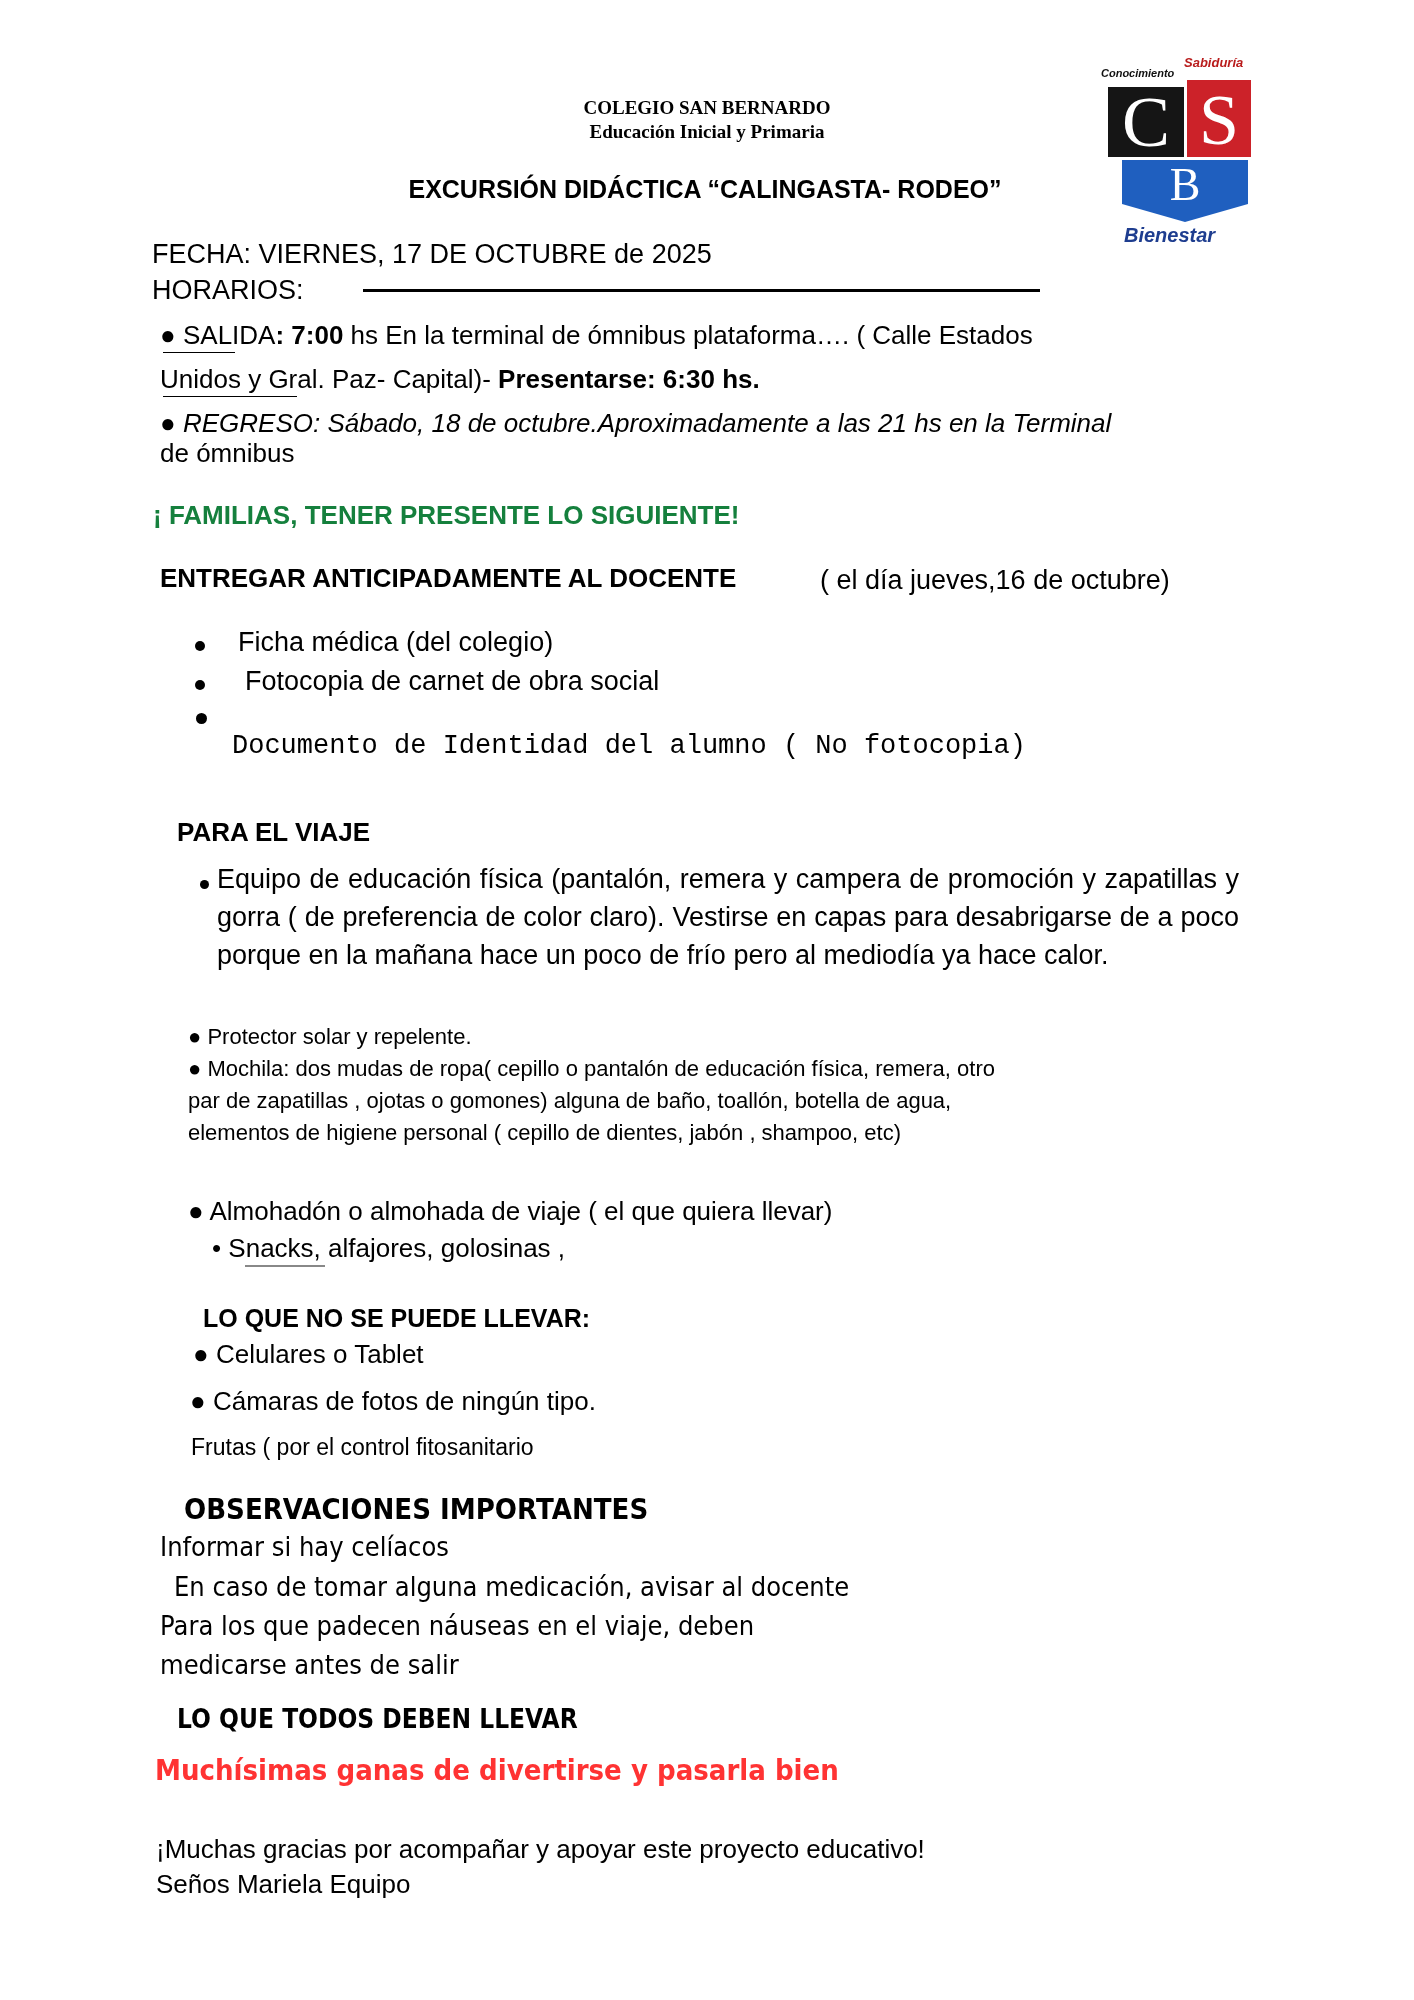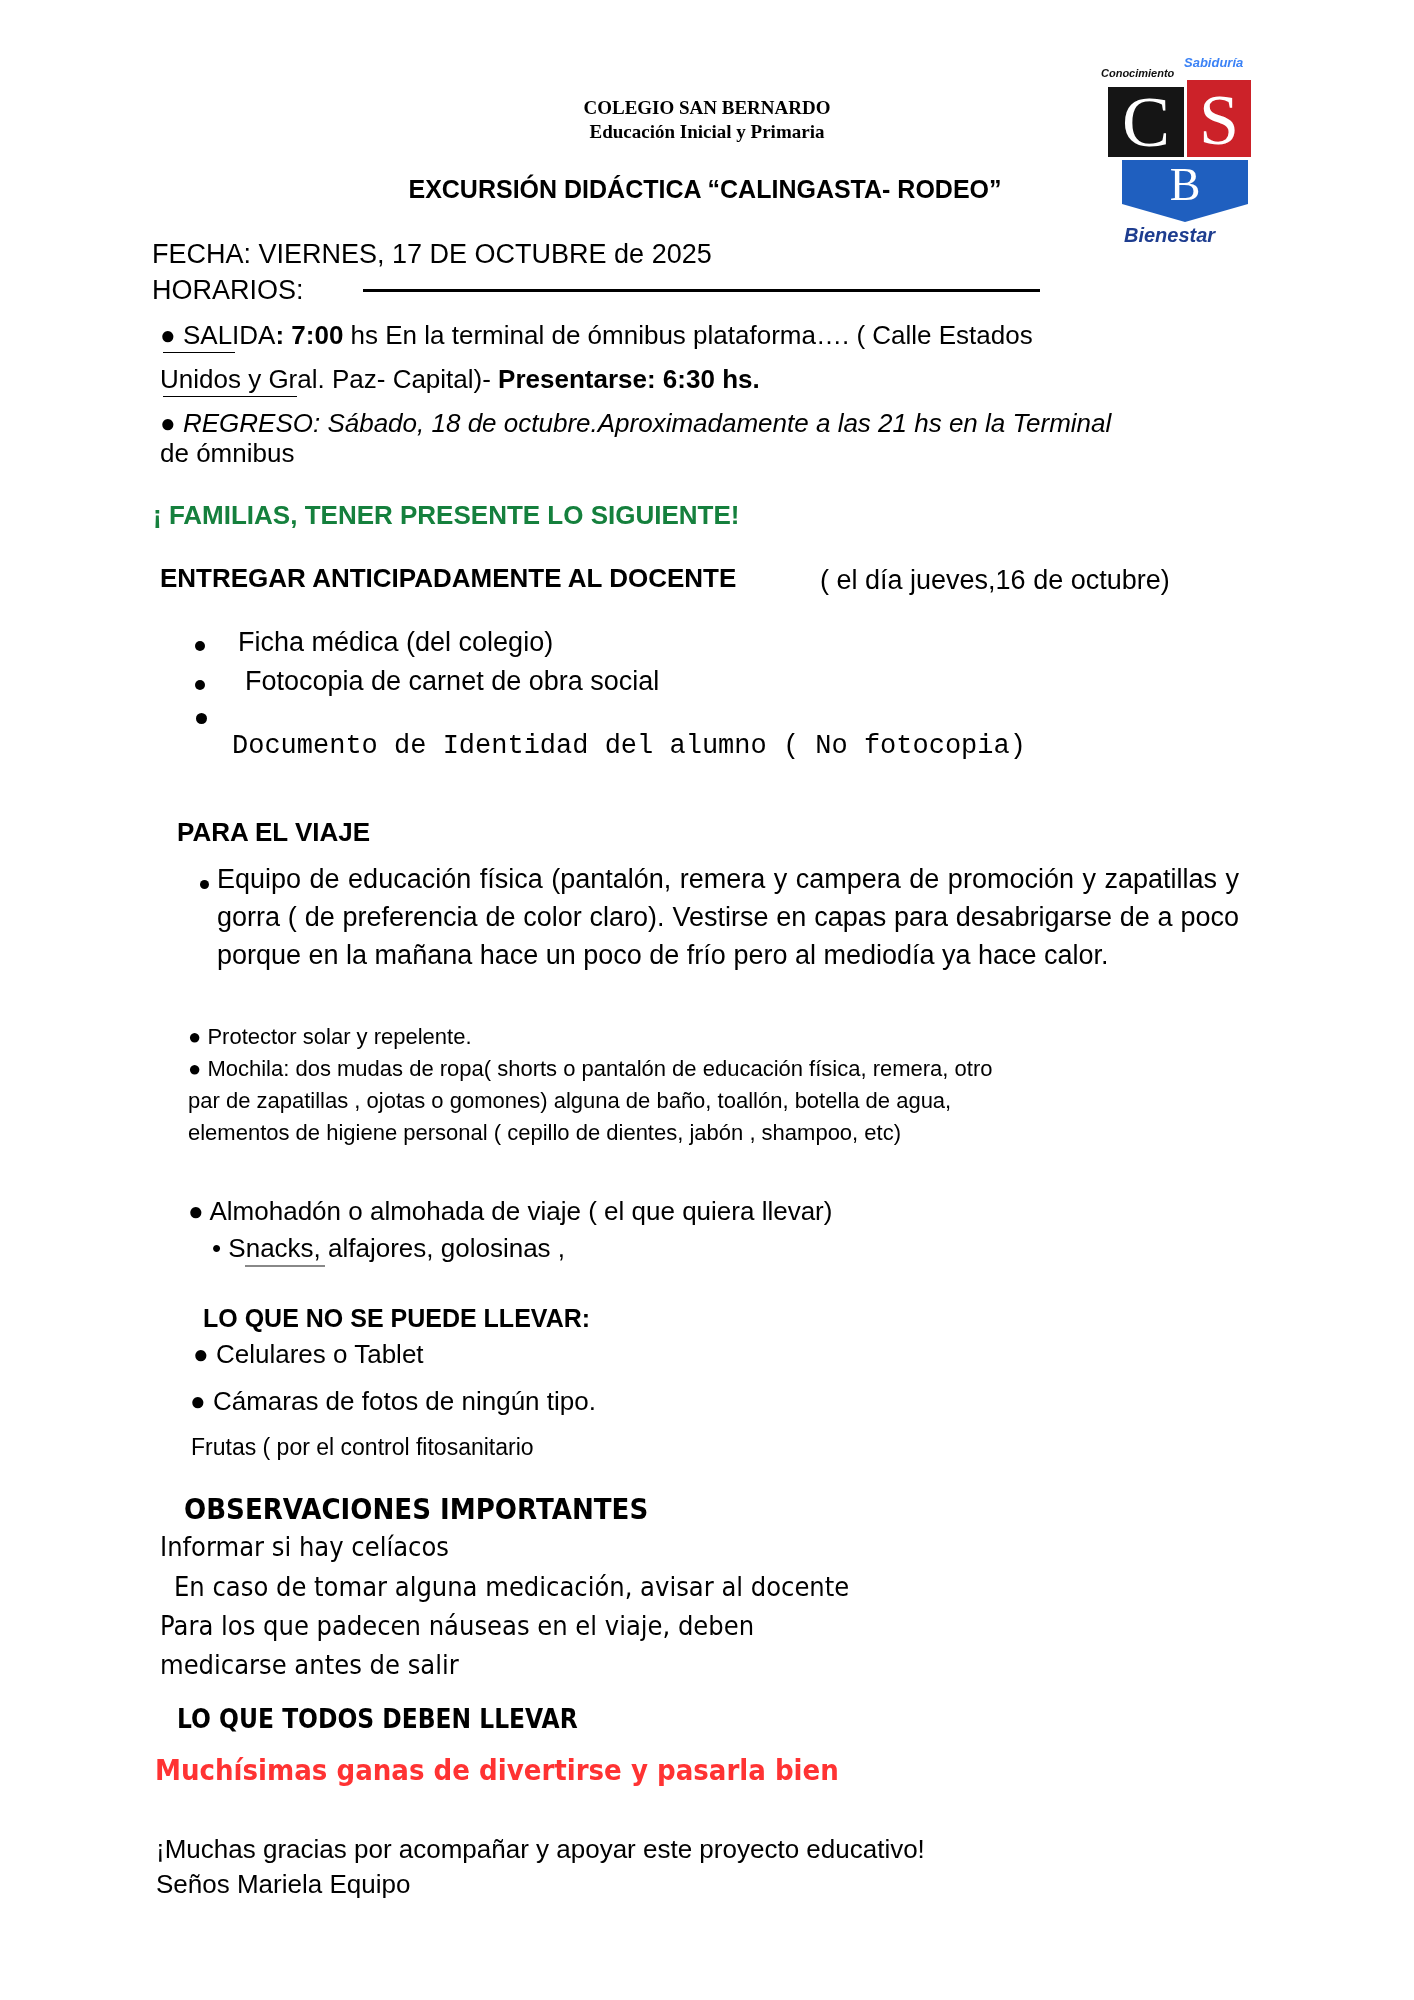--- a/index.html
+++ b/index.html
@@ -13,21 +13,21 @@
     b, .bold { font-weight: bold; }
 
     
     .school-name { left: 0; width: 1414px; text-align: center; top: 97px; font-size: 19px; font-weight: bold; }
     .school-sub { left: 0; width: 1414px; text-align: center; top: 121px; font-size: 19px; font-weight: bold; }
     .title { left: 0; width: 1410px; text-align: center; top: 175px; font-size: 25px; font-weight: bold; }
 
     
     .logo { position: absolute; left: 1100px; top: 52px; width: 160px; height: 200px; }
     .logo .lbl-con { position: absolute; left: 1px; top: 15px; font-size: 11px; font-style: italic; font-weight: bold; color: #111; }
-    .logo .lbl-sab { position: absolute; left: 84px; top: 3px; font-size: 13px; font-style: italic; font-weight: bold; color: #3b82f6; }
+    .logo .lbl-sab { position: absolute; left: 84px; top: 3px; font-size: 13px; font-style: italic; font-weight: bold; color: #b91c1c; }
     .logo .c-box { position: absolute; left: 8px; top: 35px; width: 76px; height: 70px; background: #151515; color: #fff; font-family: "Liberation Serif", serif; font-size: 72px; line-height: 70px; text-align: center; }
     .logo .s-box { position: absolute; left: 87px; top: 28px; width: 64px; height: 77px; background: #cc2229; color: #fff; font-family: "Liberation Serif", serif; font-size: 72px; line-height: 80px; text-align: center; }
     .logo .b-shield { position: absolute; left: 22px; top: 108px; width: 126px; height: 62px; }
     .logo .b-letter { position: absolute; left: 22px; top: 108px; width: 126px; text-align: center; font-family: "Liberation Serif", serif; font-size: 46px; color: #fff; line-height: 50px; }
     .logo .lbl-bien { position: absolute; left: 24px; top: 172px; font-size: 20px; font-style: italic; font-weight: bold; color: #1e3d8f; }
     .fecha { left: 152px; top: 239px; font-size: 27px; }
     .horarios { left: 152px; top: 275px; font-size: 27px; }
     .hor-line { position: absolute; left: 363px; top: 289px; width: 677px; height: 3px; background: #000; }
 
     .salida1 { left: 160px; top: 320px; font-size: 26px; }
@@ -121,21 +121,21 @@
 <span class="bullet li2-b"></span>
 <div class="abs li2">Fotocopia de carnet de obra social</div>
 <span class="bullet li3-b"></span>
 <div class="abs li3">Documento de Identidad del alumno ( No fotocopia)</div>
 
 <div class="abs para-viaje">PARA EL VIAJE</div>
 <span class="bullet equipo-b"></span>
 <div class="equipo">Equipo de educación física (pantalón, remera y campera de promoción  y zapatillas y gorra ( de preferencia de color claro). Vestirse en capas para desabrigarse de a poco porque en la mañana hace un poco de frío pero al mediodía ya hace calor.</div>
 
 <div class="abs small prot">● Protector solar y repelente.</div>
-<div class="abs small moch1">● Mochila: dos mudas de ropa( shorts o pantalón de educación física, remera, otro</div>
+<div class="abs small moch1">● Mochila: dos mudas de ropa( cepillo o pantalón de educación física, remera, otro</div>
 <div class="abs small moch2">par de zapatillas , ojotas o gomones) alguna de baño, toallón, botella de agua,</div>
 <div class="abs small moch3">elementos de higiene personal ( cepillo de dientes, jabón , shampoo, etc)</div>
 
 <div class="abs almo">● Almohadón o almohada de viaje ( el que quiera llevar)</div>
 <div class="abs snacks">• Snacks, alfajores, golosinas ,</div>
 <div class="snacks-ul"></div>
 
 <div class="abs no-llevar">LO QUE NO SE PUEDE LLEVAR:</div>
 <div class="abs celu">● Celulares o Tablet</div>
 <div class="abs camaras">● Cámaras de fotos de ningún tipo.</div>

